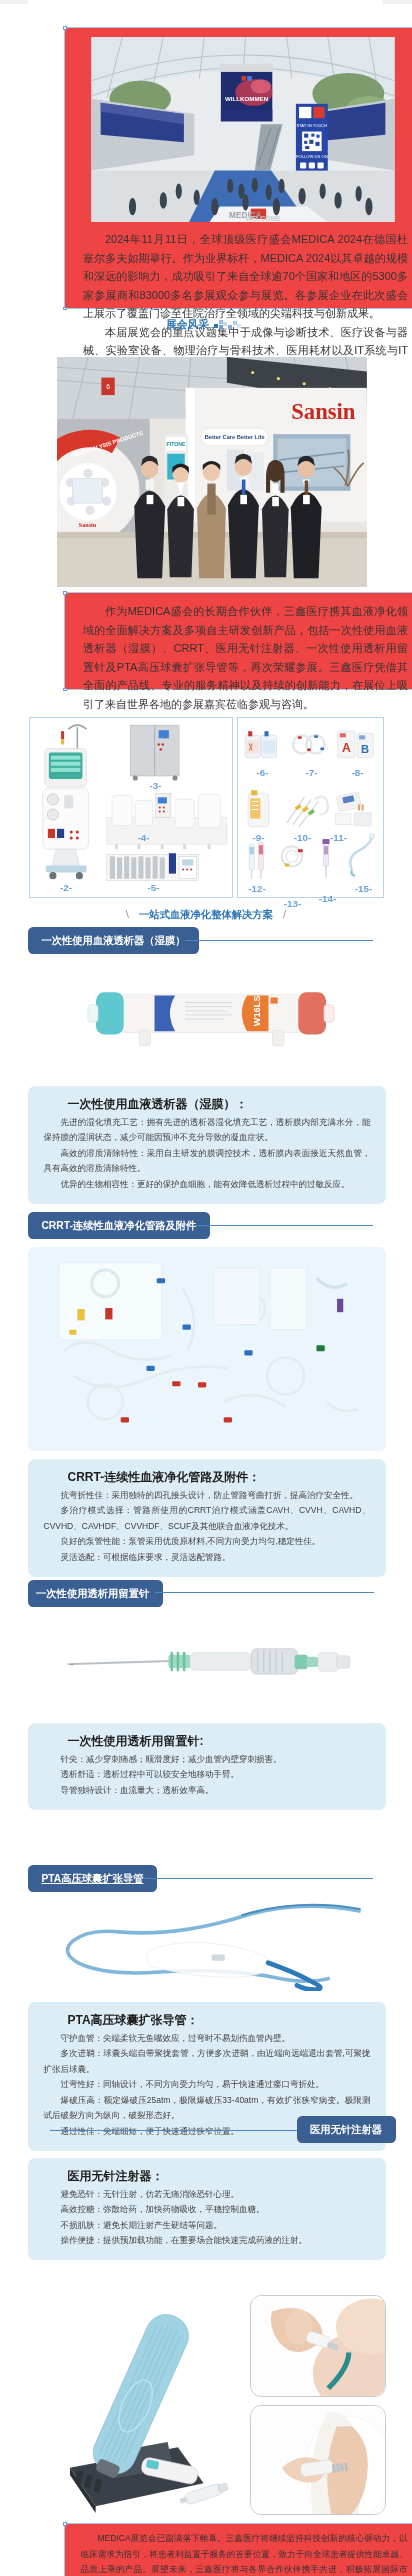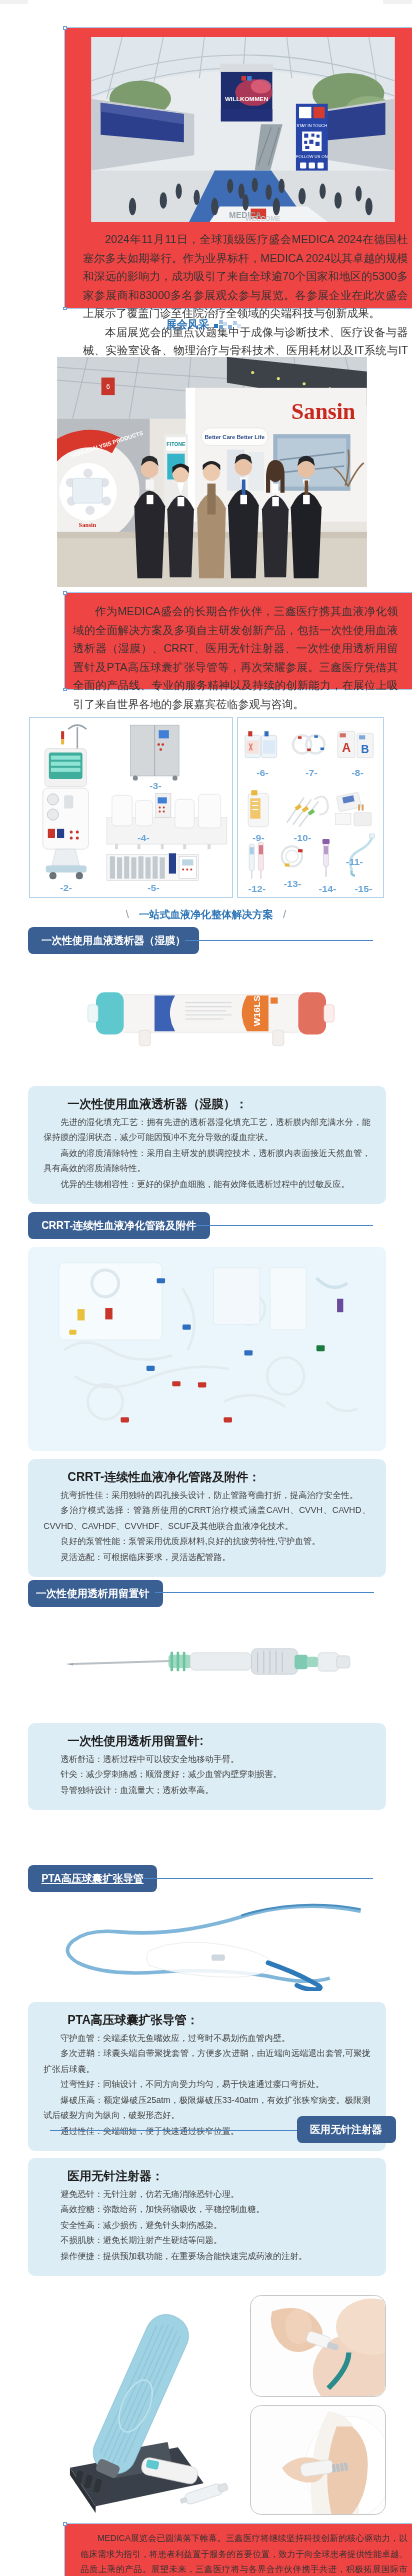--- a/index.html
+++ b/index.html
@@ -277,21 +277,21 @@
 
       <path d="M560,250 q10,-40 6,-70 M566,250 q18,-36 30,-44 M566,252 q-16,-30 -28,-36" stroke="#8b6f4e" stroke-width="3" fill="none"></path>
     </svg>
   </div>
 
   <div class="frame" style="left:28px;top:592px;width:358px;height:98px;">
     <span class="handle h-tl"></span>
     <span class="handle h-tr"></span>
     <span class="handle h-bl"></span>
     <span class="handle h-br"></span>
-    <div class="para" style="position:absolute;left:8px;top:9.3px;width:325px;">
+    <div class="para" style="position:absolute;left:18px;top:9.3px;width:325px;">
       <p>作为MEDICA盛会的长期合作伙伴，三鑫医疗携其血液净化领域的全面解决方案及多项自主研发创新产品，包括一次性使用血液透析器（湿膜）、CRRT、医用无针注射器、一次性使用透析用留置针及PTA高压球囊扩张导管等，再次荣耀参展。三鑫医疗凭借其全面的产品线、专业的服务精神以及持续的创新能力，在展位上吸引了来自世界各地的参展嘉宾莅临参观与咨询。</p>
     </div>
   </div>
 
   <div class="pbox" style="left:29px;top:717px;width:204px;height:181px;">
     <svg class="svgfill" viewBox="0 0 395 352">
 
       <line x1="92" y1="18" x2="92" y2="120" stroke="#9aa4ab" stroke-width="3"></line>
       <path d="M74,22 q18,-16 36,0" stroke="#9aa4ab" stroke-width="3" fill="none"></path>
       <rect x="60" y="26" width="6" height="16" fill="#c8352b"></rect>
@@ -460,24 +460,24 @@
 
       <path d="M224,300 q-10,-26 12,-38 q24,-13 28,-28" stroke="#bfe0ea" stroke-width="5" fill="none"></path>
       <path d="M224,300 q-4,8 6,10" stroke="#8fc6d8" stroke-width="5" fill="none"></path>
       <rect x="258" y="228" width="10" height="8" fill="#e8f2f6" stroke="#bcd6e2"></rect>
     </svg>
     <span class="plabel" style="left:4.1px;top:49px;width:41px;">-6-</span>
     <span class="plabel" style="left:53px;top:49px;width:41px;" data_interactable="false">-7-</span>
     <span class="plabel" style="left:99px;top:49px;width:41px;">-8-</span>
     <span class="plabel" style="left:0px;top:114px;width:41px;">-9-</span>
     <span class="plabel" style="left:44px;top:114px;width:41px;">-10-</span>
-    <span class="plabel" style="left:96px;top:114px;width:41px;margin-top:24px;">-11-</span>
+    <span class="plabel" style="left:80px;top:114px;width:41px;">-11-</span>
     <span class="plabel" style="left:-1.5px;top:165px;width:41px;">-12-</span>
-    <span class="plabel" style="left:34px;top:160px;width:41px;">-13-</span>
-    <span class="plabel" style="left:69px;top:165px;width:41px;">-14-</span>
+    <span class="plabel" style="left:34px;top:180px;width:41px;">-13-</span>
+    <span class="plabel" style="left:69px;top:175px;width:41px;">-14-</span>
     <span class="plabel" style="left:105px;top:165px;width:41px;">-15-</span>
   </div>
 
   <div class="cap2" style="top:908px;">
     <span class="slash">\</span>
     <span>一站式血液净化整体解决方案</span>
     <span class="slash">/</span>
   </div>
 
   <div class="sec-h" style="left:28px;top:927px;">
@@ -563,21 +563,21 @@
       <rect x="600" y="100" width="12" height="26" fill="#6a4a9c"></rect>
       <path d="M560,60 q30,30 60,10" stroke="#cfe3ec" stroke-width="6" fill="none"></path>
       <path d="M580,300 q24,26 60,14" stroke="#e2ebf0" stroke-width="5" fill="none"></path>
     </svg>
   </div>
 
   <div class="infobox" style="top:1459px;">
     <p class="bt">CRRT-连续性血液净化管路及附件：</p>
     <p>抗弯折性佳：采用独特的四孔接头设计，防止管路弯曲打折，提高治疗安全性。</p>
     <p>多治疗模式选择：管路所使用的CRRT治疗模式涵盖CAVH、CVVH、CAVHD、CVVHD、CAVHDF、CVVHDF、SCUF及其他联合血液净化技术。</p>
-    <p>良好的泵管性能：泵管采用优质原材料,良好的抗疲劳特性,守护血管。</p>
+    <p>良好的泵管性能：泵管采用优质原材料,不同方向受力均匀,稳定性佳。</p>
     <p>灵活选配：可根据临床要求，灵活选配管路。</p>
   </div>
 
   <div class="sec-h" style="left:28px;top:1580px;padding-left:8px;">
     <span>一次性使用透析用留置针</span>
   </div>
   <div class="sec-line" style="left:155px;top:1592px;width:219px;"></div>
 
   <div style="position:absolute;left:62px;top:1623px;width:299px;height:82px;">
     <svg class="svgfill" viewBox="0 0 580 160">
@@ -600,22 +600,22 @@
         </g>
       <rect x="452" y="62" width="26" height="28" rx="6" fill="#7fcab0"></rect>
       <rect x="476" y="66" width="22" height="20" rx="5" fill="#9fd8c2"></rect>
       <rect x="498" y="58" width="40" height="36" rx="8" fill="#eceff1" stroke="#c6ccd1"></rect>
       <rect x="534" y="64" width="26" height="24" rx="6" fill="#e4e8eb" stroke="#c6ccd1"></rect>
     </svg>
   </div>
 
   <div class="infobox" style="top:1723px;">
     <p class="bt">一次性使用透析用留置针:</p>
+    <p>针尖：减少穿刺痛感；顺滑度好；减少血管内壁穿刺损害。</p>
     <p>透析舒适：透析过程中可以较安全地移动手臂。</p>
-    <p>针尖：减少穿刺痛感；顺滑度好；减少血管内壁穿刺损害。</p>
     <p>导管独特设计：血流量大；透析效率高。</p>
   </div>
 
   <div class="sec-h" style="left:28px;top:1865px;text-decoration:underline;">
     <span>PTA高压球囊扩张导管</span>
   </div>
   <div class="sec-line" style="left:144px;top:1878px;width:229px;"></div>
 
   <div style="position:absolute;left:57px;top:1901px;width:309px;height:90px;">
     <svg class="svgfill" viewBox="0 0 600 175">
@@ -640,21 +640,20 @@
 
   <div class="sec-line" style="left:50px;top:2130px;width:258px;"></div>
   <div class="sec-h" style="right:16.5px;top:2116px;">
     <span>医用无针注射器</span>
   </div>
 
   <div class="infobox" style="top:2158px;">
     <p class="bt">医用无针注射器：</p>
     <p>避免恐针：无针注射，仿若无痛消除恐针心理。</p>
     <p>高效控糖：弥散给药，加快药物吸收，平稳控制血糖。</p>
-    <p>安全性高：减少损伤，避免针头刺伤感染。</p>
     <p>不损肌肤：避免长期注射产生硬结等问题。</p>
     <p>操作便捷：提供预加载功能，在重要场合能快速完成药液的注射。</p>
   </div>
 
   <div style="position:absolute;left:49px;top:2298px;width:191px;height:216px;">
     <svg class="svgfill" viewBox="0 0 370 420">
 
       <polygon points="40,330 250,290 300,360 90,405" fill="#3a4049"></polygon>
       <polygon points="40,330 90,405 90,418 40,344" fill="#2b3036"></polygon>
 

